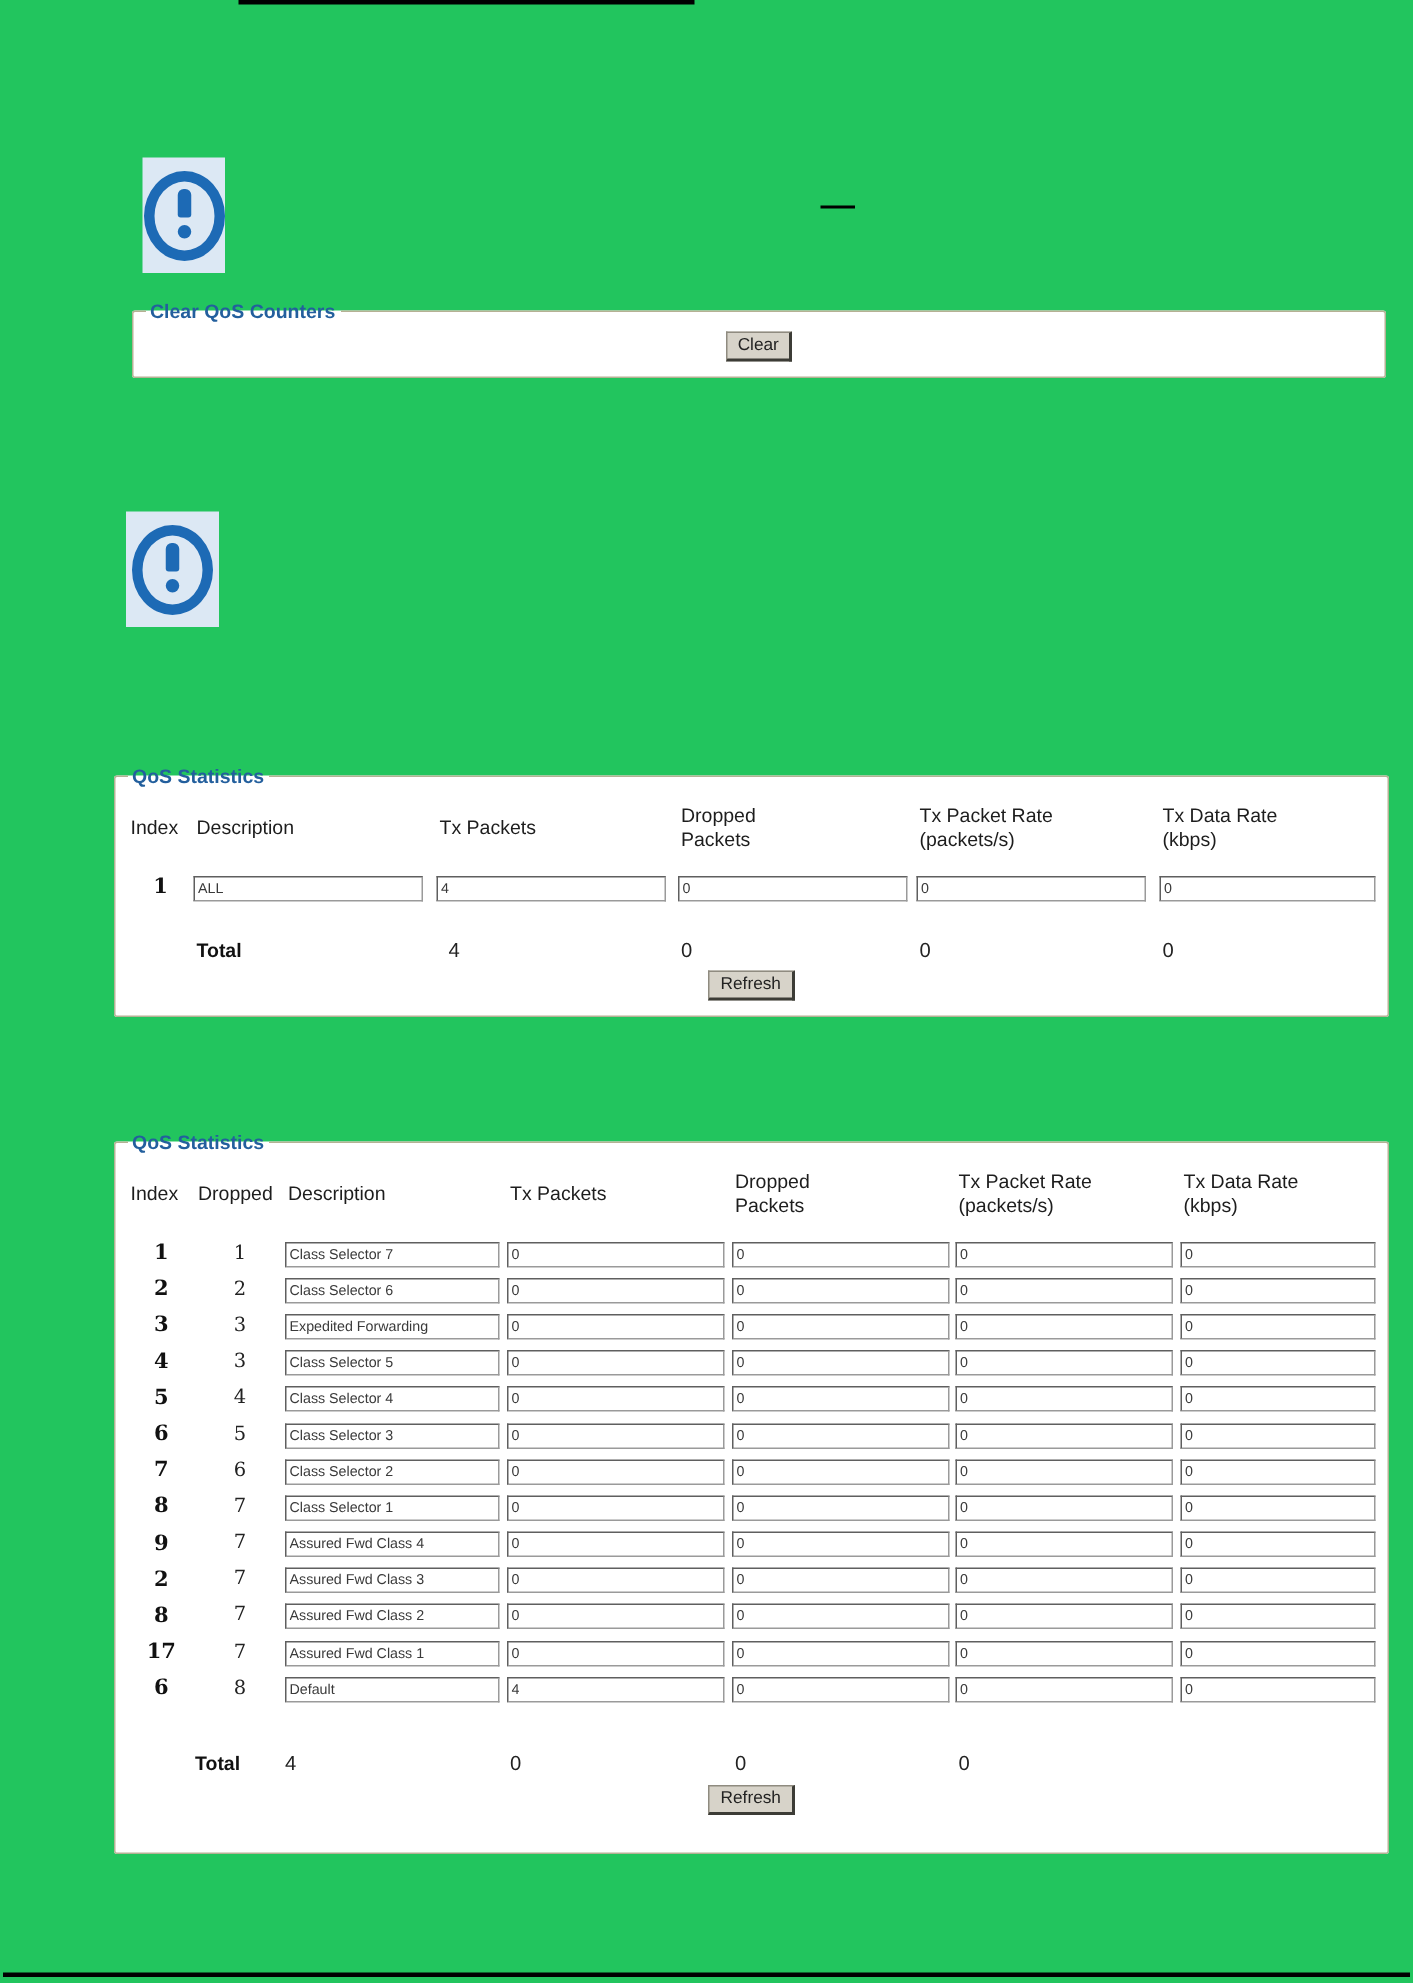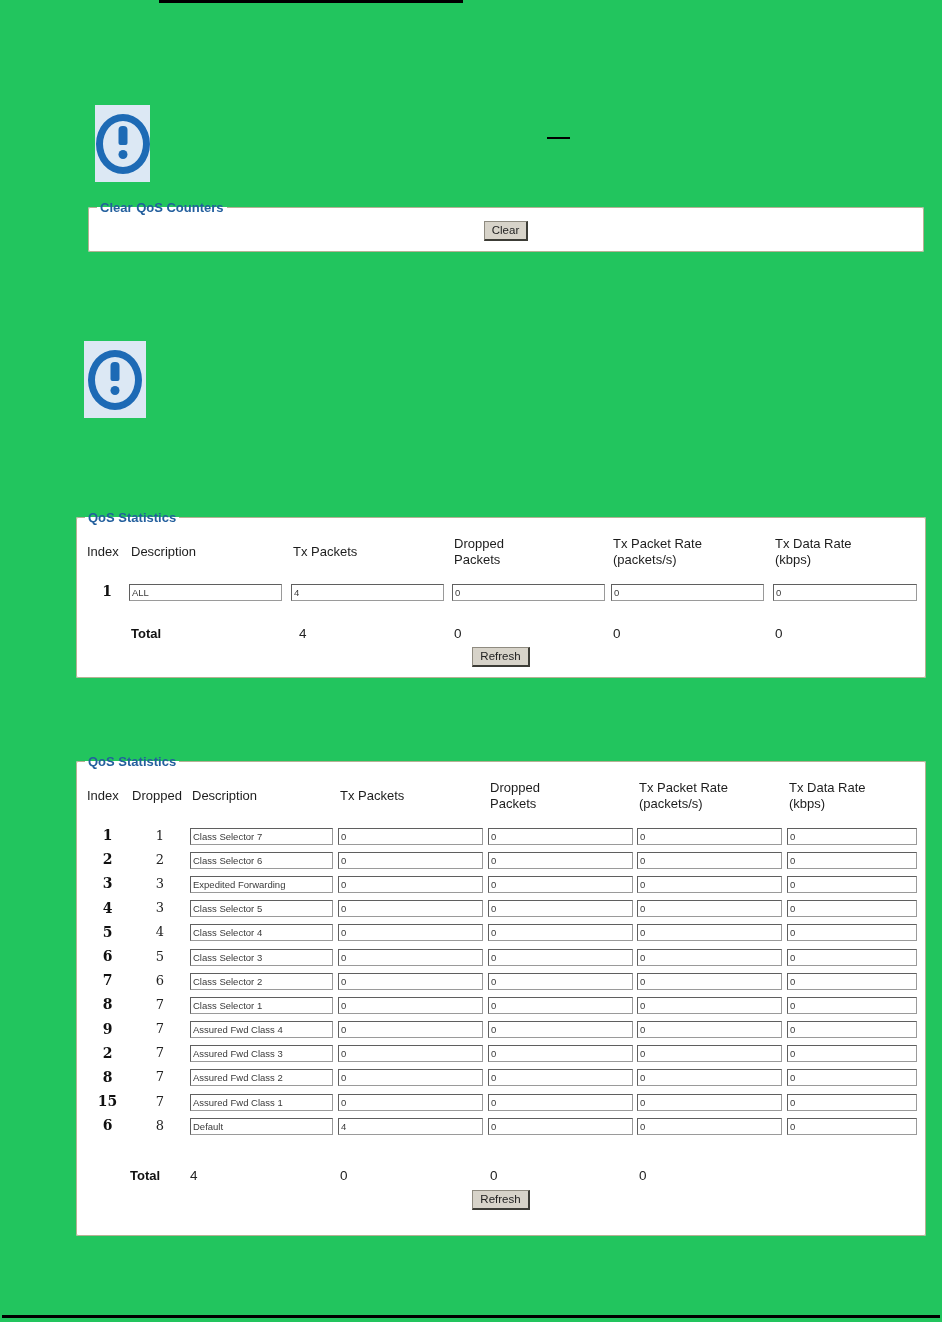--- a/index.html
+++ b/index.html
@@ -232,21 +232,21 @@
         <div class="trow">
           <div class="idx">8</div>
           <div class="pri">7</div>
           <div><input class="fld w-desc2" value="Assured Fwd Class 2" style=""></div>
           <div><input class="fld w-num2" value="0" style=""></div>
           <div><input class="fld w-num2" value="0" style=""></div>
           <div><input class="fld w-num2" value="0" style=""></div>
           <div><input class="fld w-last2" value="0" style=""></div>
         </div>
         <div class="trow">
-          <div class="idx">15</div>
+          <div class="idx">17</div>
           <div class="pri">7</div>
           <div><input class="fld w-desc2" value="Assured Fwd Class 1" style=""></div>
           <div><input class="fld w-num2" value="0" style=""></div>
           <div><input class="fld w-num2" value="0" style=""></div>
           <div><input class="fld w-num2" value="0" style=""></div>
           <div><input class="fld w-last2" value="0" style=""></div>
         </div>
         <div class="trow">
           <div class="idx">6</div>
           <div class="pri">8</div>

